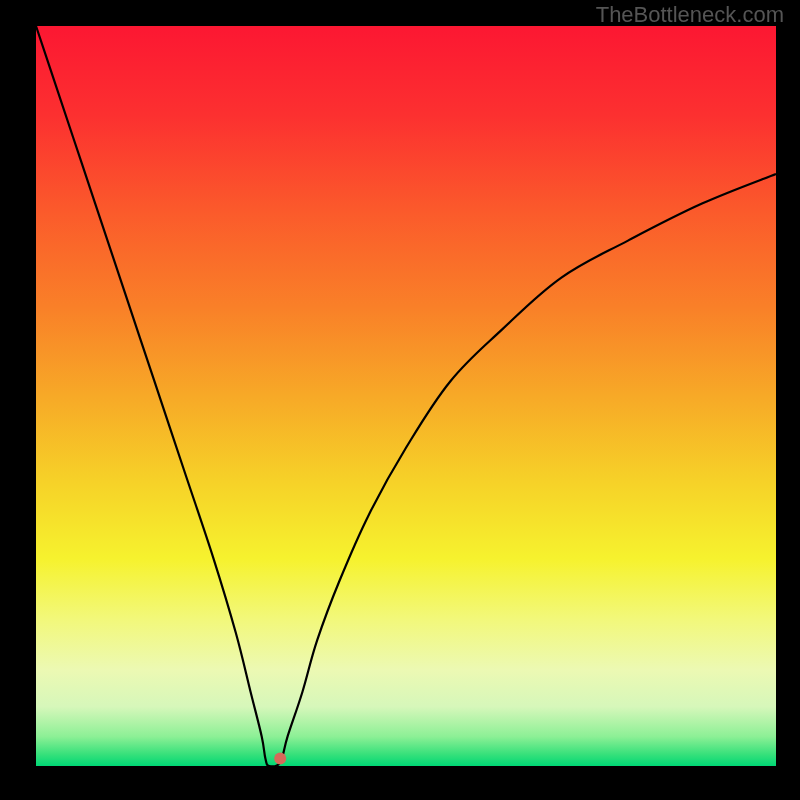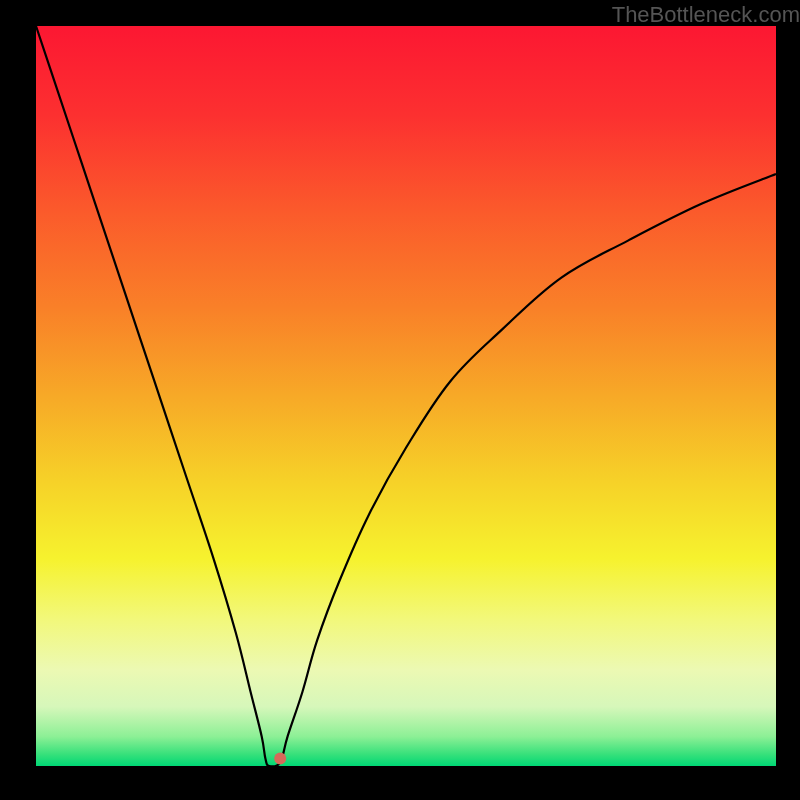--- a/index.html
+++ b/index.html
@@ -13,21 +13,21 @@
   }
   .outer {
     width: 800px;
     height: 800px;
     background: #000;
     position: relative;
   }
   .watermark {
     position: absolute;
     top: 2px;
-    right: 0;
+    right: 16px;
     color: #555;
     font-size: 22px;
     z-index: 10;
   }
   svg { display: block; }
 </style>
 </head>
 <body>
 
 <div class="outer">

